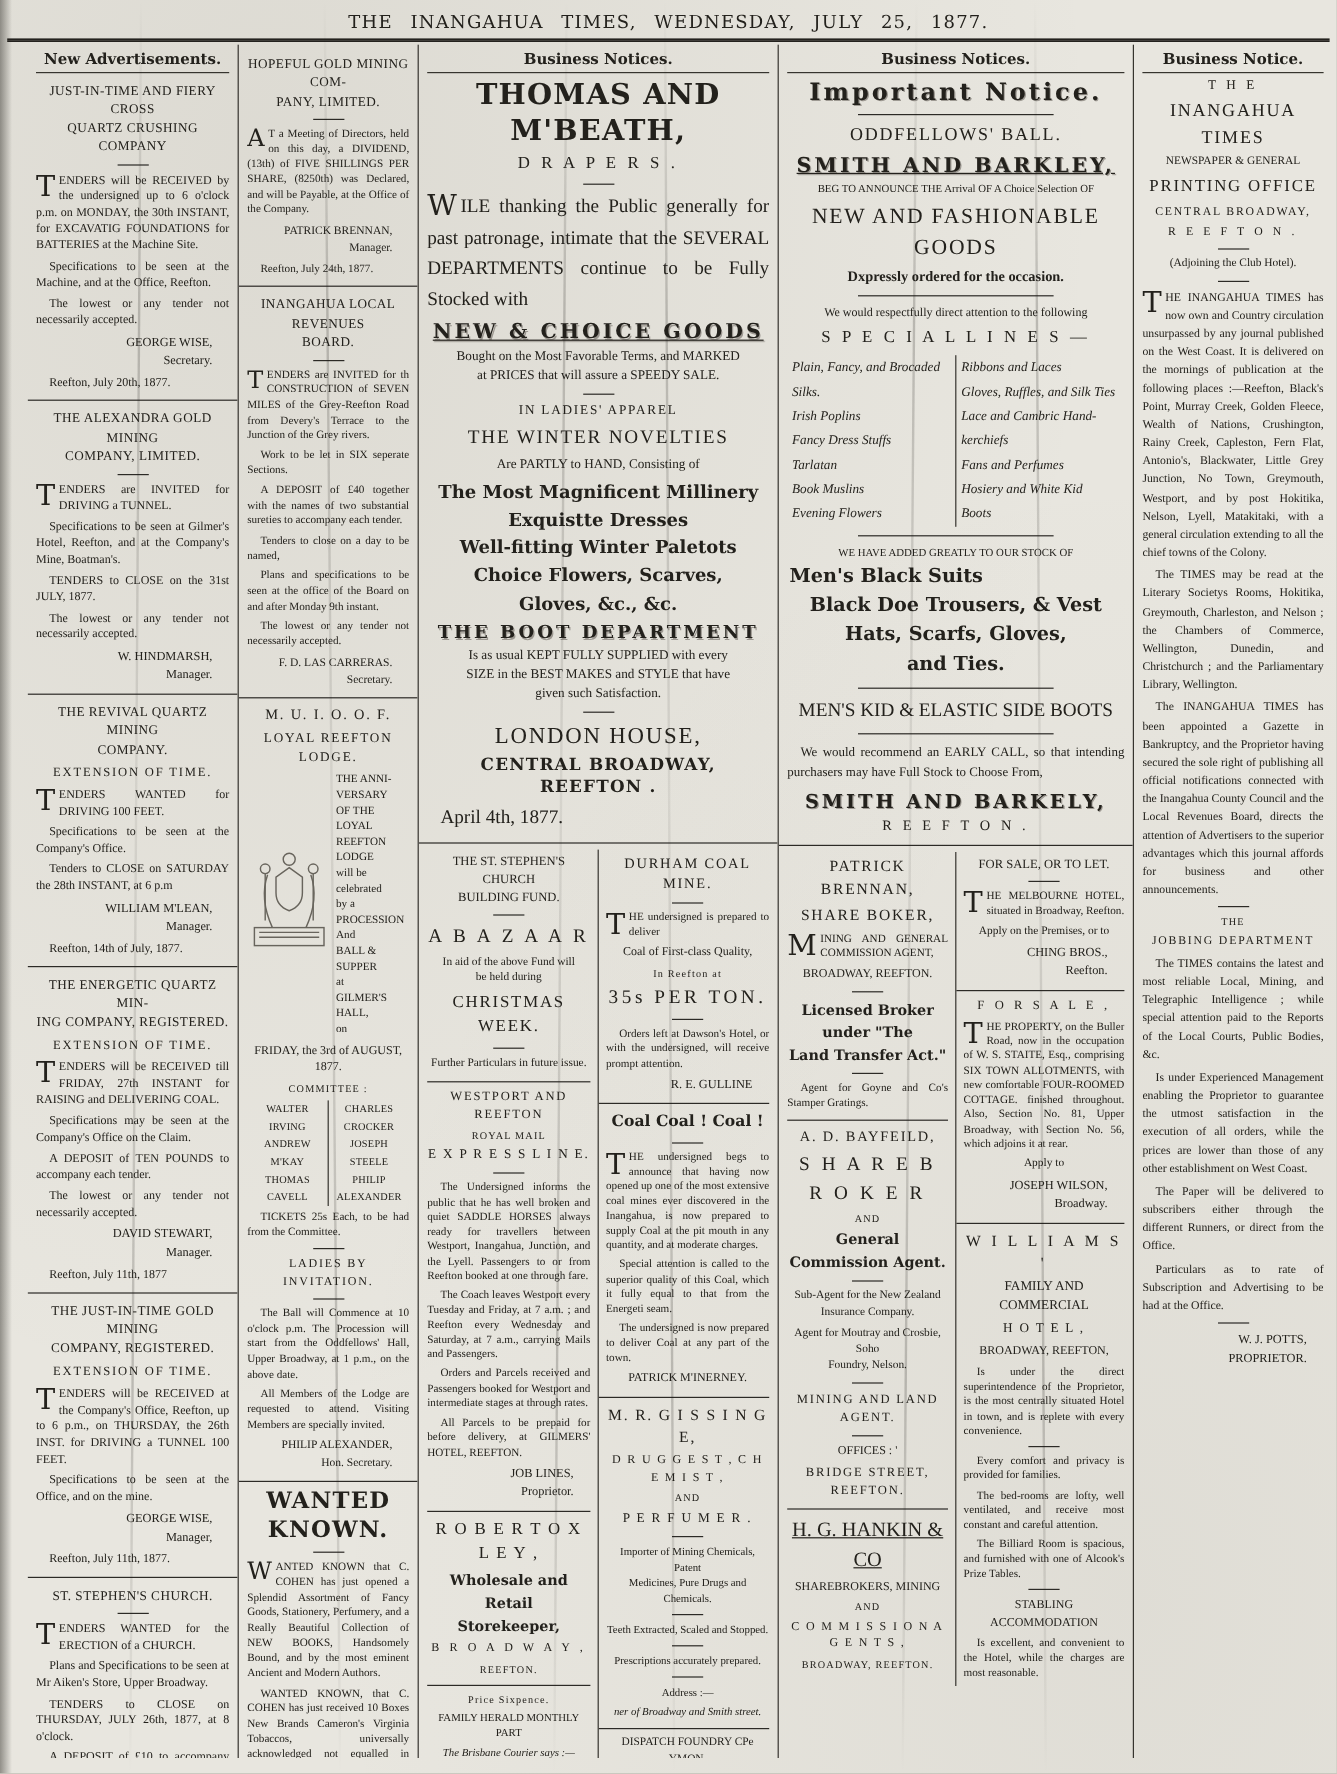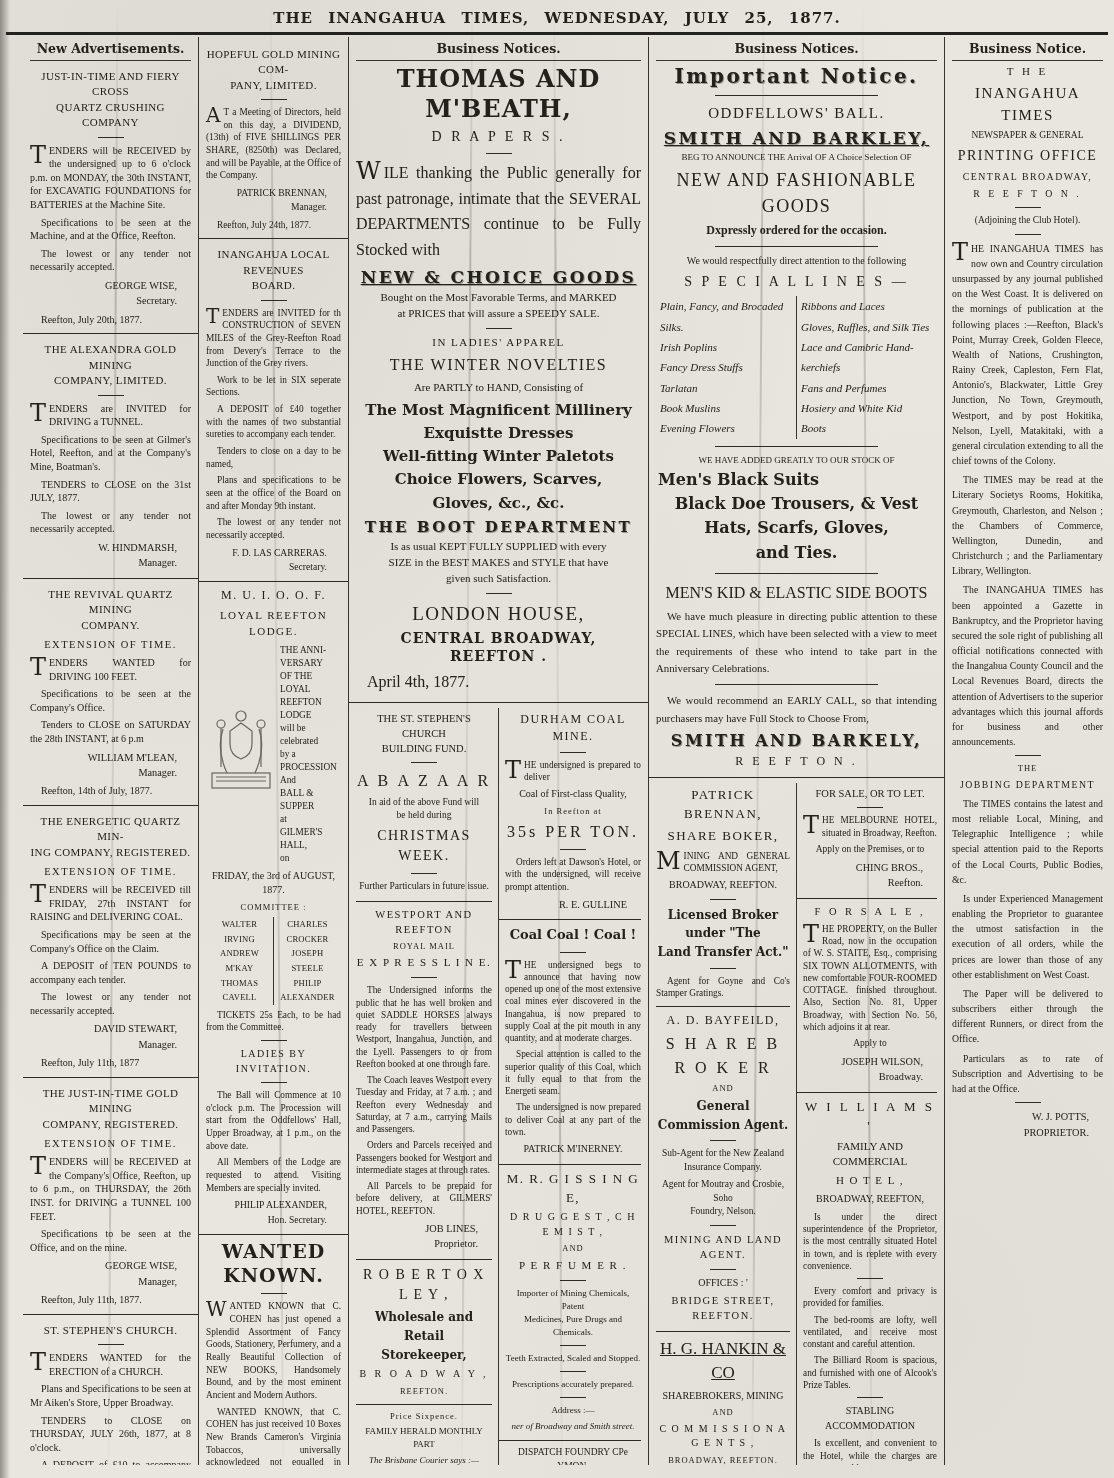--- a/index.html
+++ b/index.html
@@ -6,21 +6,21 @@
   .page{position:relative;width:1114px;height:1478px;margin:0 auto;overflow:hidden;
     background:#e8e6df;
     background-image:radial-gradient(ellipse at 20% 10%, rgba(120,115,100,.10), rgba(0,0,0,0) 55%),
                      radial-gradient(ellipse at 85% 90%, rgba(120,115,100,.08), rgba(0,0,0,0) 50%);
     color:#23211c;font-family:"Liberation Serif","DejaVu Serif",serif;}
   .edge-left{position:absolute;left:0;top:0;bottom:0;width:10px;
     background:linear-gradient(to right, rgba(40,38,32,.45), rgba(40,38,32,0));pointer-events:none;}
   .crease{position:absolute;top:0;bottom:0;width:2px;pointer-events:none;opacity:.28;
     background:linear-gradient(to bottom, rgba(30,28,24,0), rgba(30,28,24,.8) 18%, rgba(30,28,24,.25) 45%, rgba(30,28,24,.8) 78%, rgba(30,28,24,0));}
   .masthead{text-align:center;font-size:15px;letter-spacing:1px;word-spacing:9px;
-    padding:9px 0 5px;font-family:"DejaVu Serif",serif;font-weight:bold;}
+    padding:9px 0 5px;font-family:"DejaVu Serif",serif;}
   .mast-rule{border-top:2px solid #24221e;border-bottom:1px solid #24221e;height:3px;margin:0 6px 2px;}
   .cols{display:flex;align-items:stretch;height:1428px;overflow:hidden;margin:0 4px;padding-left:19px;}
   *{box-sizing:border-box;}
   .col{overflow:hidden;padding:2px 7px;border-right:1px solid #36342e;font-size:10px;}
   .col:last-child{border-right:none;}
   .col1{width:176px;}
   .col2{width:150px;font-size:9.3px;}
   .col3{width:300px;}
   .col4{width:296px;}
   .col5{flex:1;font-size:9.8px;}
@@ -358,21 +358,20 @@
 Boots</div>
           </div>
           <div class="blk rw"></div>
           <div class="blk c z9">WE HAVE ADDED GREATLY TO OUR STOCK OF</div>
           <div class="blk DL z16">Men's Black Suits</div>
           <div class="blk DC z16">Black Doe Trousers, &amp; Vest
 Hats, Scarfs, Gloves,
 and Ties.</div>
           <div class="blk rw"></div>
           <div class="blk c z16">MEN'S KID &amp; ELASTIC SIDE BOOTS</div>
-          <div class="blk p">We have much pleasure in directing  public attention to these SPECIAL LINES, which have been selected with  a view to meet the requirements of these  who  intend to  take part in the Anniversary  Celebrations.</div>
           <div class="blk rw"></div>
           <div class="blk p">We would recommend an EARLY  CALL, so that  intending purchasers may have Full Stock  to Choose  From,</div>
           <div class="blk F z16">SMITH  AND  BARKELY,</div>
           <div class="blk c z12 sp">R E E F T O N .</div>
           <div class="blk x"></div>
         </div>
       <div class="split">
         <div class="subcol">
             <div class="blk c z13 sp1">PATRICK  BRENNAN,</div>
             <div class="blk c z13 sp1">SHARE  BOKER,</div>

